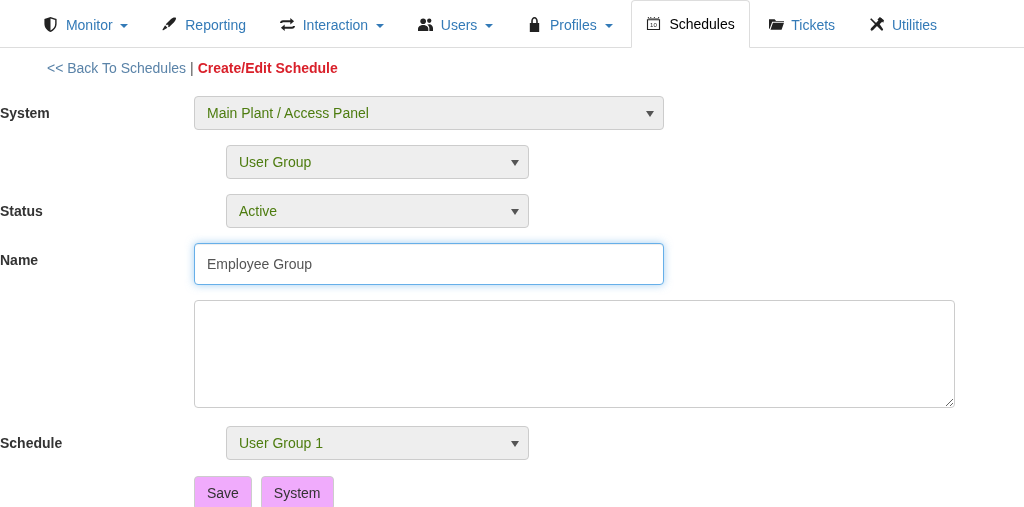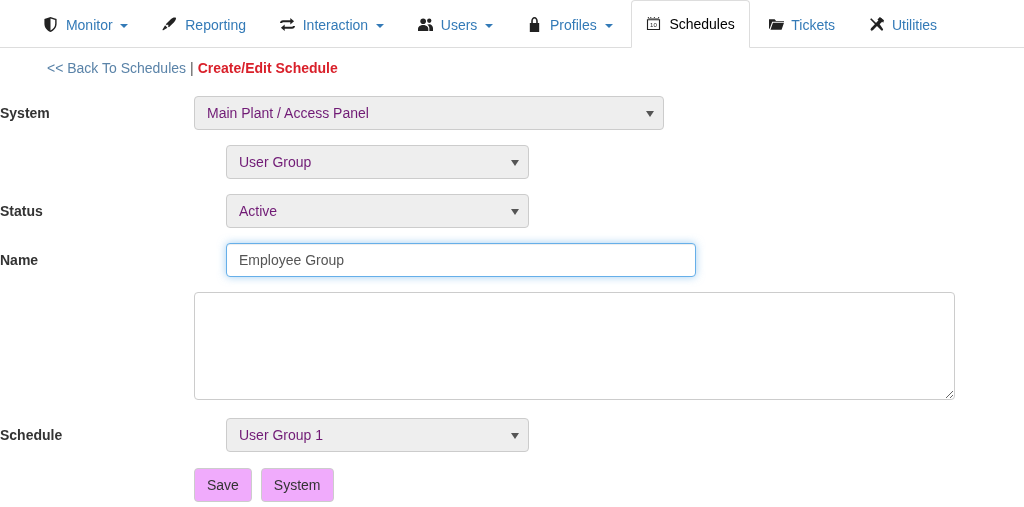--- a/index.html
+++ b/index.html
@@ -95,53 +95,52 @@
   }
   .ctrl { margin-left: 194px; }
 
   .sel {
     position: relative;
     display: block;
     height: 34px;
     background: #eeeeee;
     border: 1px solid #cccccc;
     border-radius: 4px;
-    color: #701a75;
+    color: #4d7c0f;
     font-size: 14px;
     line-height: 32px;
     padding: 0 24px 0 12px;
     cursor: not-allowed;
     overflow: hidden;
     white-space: nowrap;
   }
   .sel .arrow {
     position: absolute;
     right: 9px;
     top: 14px;
     width: 0; height: 0;
     border-left: 4px solid transparent;
     border-right: 4px solid transparent;
     border-top: 6px solid #555555;
   }
 
   .txt {
     display: block;
     width: 100%;
-    height: 34px;
+    height: 42px;
     padding: 6px 12px;
     font-family: "Liberation Sans", sans-serif;
     font-size: 14px;
     line-height: 20px;
     color: #555555;
     background: #ffffff;
     border: 1px solid #66afe9;
     border-radius: 4px;
     outline: none;
     box-shadow: 0 1px 1px rgba(0,0,0,.075) inset, 0 0 8px rgba(102,175,233,.6);
-    margin-left: 32px;
   }
 
   .ta {
     display: block;
     width: 100%;
     height: 108px;
     padding: 6px 12px;
     font-family: "Liberation Sans", sans-serif;
     font-size: 14px;
     line-height: 20px;

